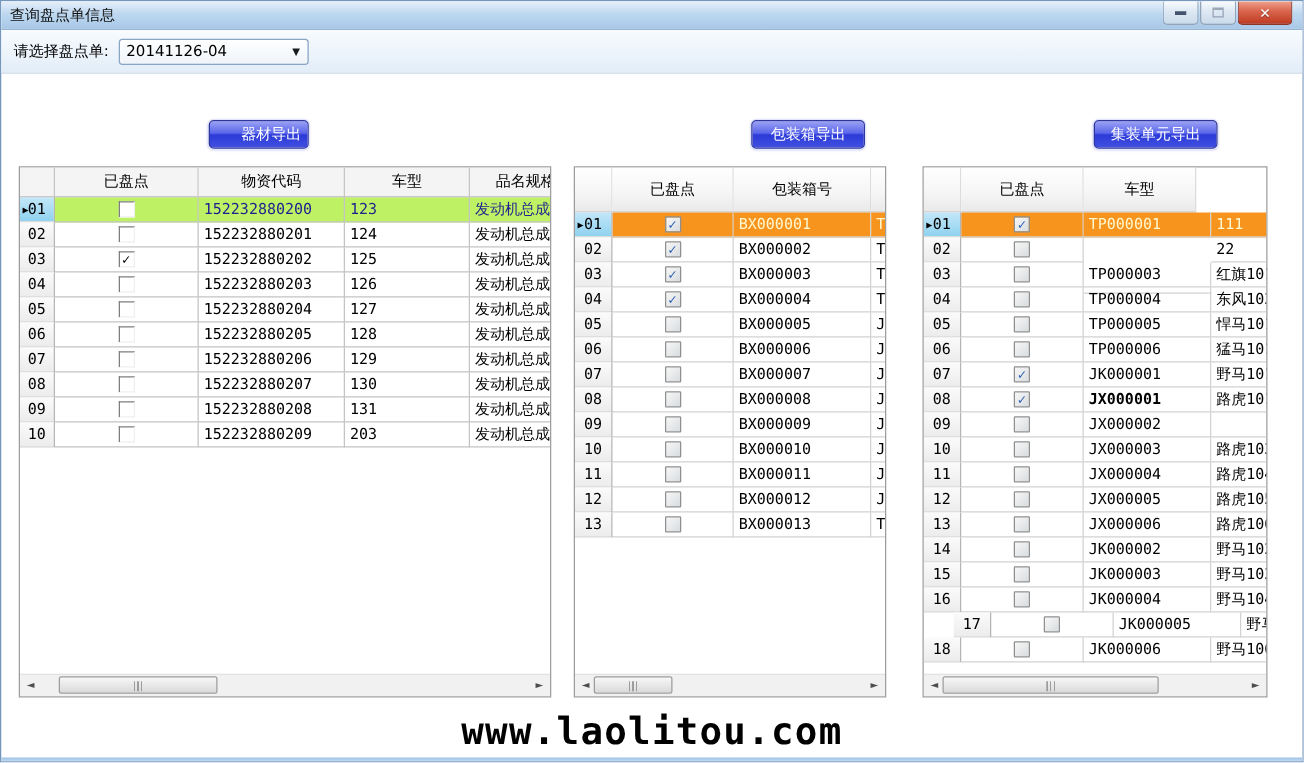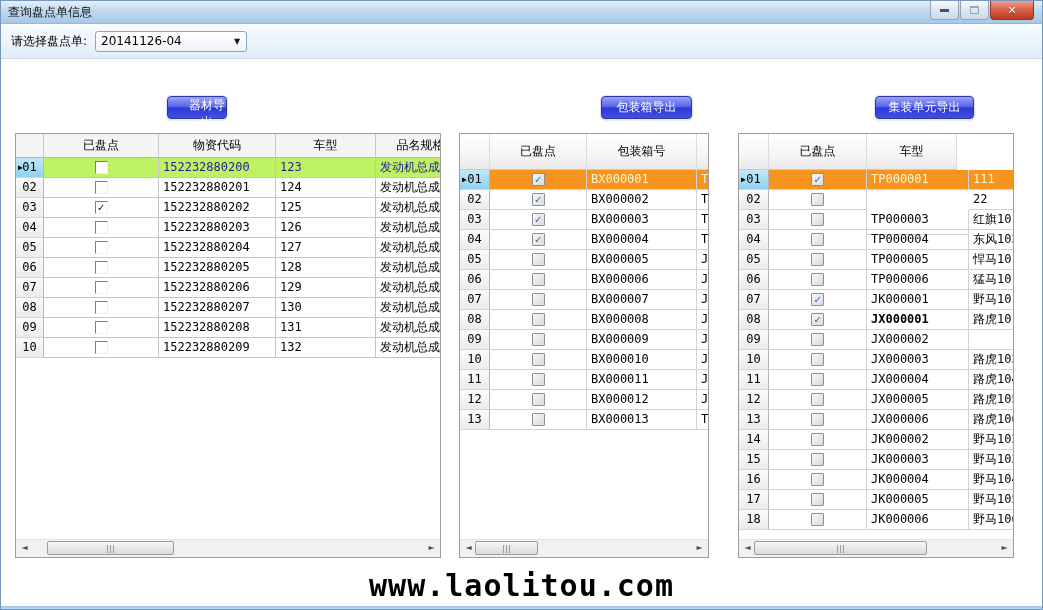--- a/index.html
+++ b/index.html
@@ -88,21 +88,21 @@
   </div>
 
   <div class="toolbar">
     <span class="combo-label">请选择盘点单:</span>
     <div class="combo">
       <span class="combo-val">20141126-04</span>
       <span class="combo-arrow">▼</span>
     </div>
   </div>
 
-  <button class="xbtn" style="left:166px;width:60px;padding-left:20px;">器材导出</button>
+  <button class="xbtn" style="left:166px;width:80px;padding-left:20px;">器材导出</button>
   <button class="xbtn" style="left:600px;width:91px;">包装箱导出</button>
   <button class="xbtn" style="left:874px;width:99px;">集装单元导出</button>
 
   <div class="grid g1">
     <div class="hscroll">
       <span class="sarr l">◄</span>
       <div class="sthumb" style="left:31px;width:127px;"></div>
       <span class="sarr r">►</span>
     </div>
   <div class="ghead classic" style="width: 450px;">
@@ -193,21 +193,21 @@
           <div class="cell" style="width: 117px;">152232880208</div>
           <div class="cell" style="width: 100px;">131</div>
           <div class="cell" style="width: 90px;">发动机总成</div>
         </div>
         <div class="grow">
           <div class="rh" style="width: 28px;"><span>10</span></div>
           <div class="cell chk" style="width: 115px;">
             <span class="cb classic"></span>
           </div>
           <div class="cell" style="width: 117px;">152232880209</div>
-          <div class="cell" style="width: 100px;">132</div>
+          <div class="cell" style="width: 100px;">203</div>
           <div class="cell" style="width: 90px;">发动机总成</div>
         </div>
       </div>
     </div>
 
   <div class="grid g2">
     <div class="hscroll">
       <span class="sarr l">◄</span>
       <div class="sthumb" style="left:15px;width:63px;"></div>
       <span class="sarr r">►</span>
@@ -460,21 +460,21 @@
         </div>
         <div class="grow">
           <div class="rh" style="width: 30px;"><span>16</span></div>
           <div class="cell chk" style="width: 98px;">
             <span class="cb themed"></span>
           </div>
           <div class="cell" style="width: 102px;">JK000004</div>
           <div class="cell" style="width: 90px;">野马104</div>
         </div>
         <div class="grow">
-          <div class="rh" style="width: 30px;"><span>17</span></div>
+          <div class="rh" style="width: 30px; margin-left: 24px;"><span>17</span></div>
           <div class="cell chk" style="width: 98px;">
             <span class="cb themed"></span>
           </div>
           <div class="cell" style="width: 102px;">JK000005</div>
           <div class="cell" style="width: 90px;">野马105</div>
         </div>
         <div class="grow">
           <div class="rh" style="width: 30px;"><span>18</span></div>
           <div class="cell chk" style="width: 98px;">
             <span class="cb themed"></span>

